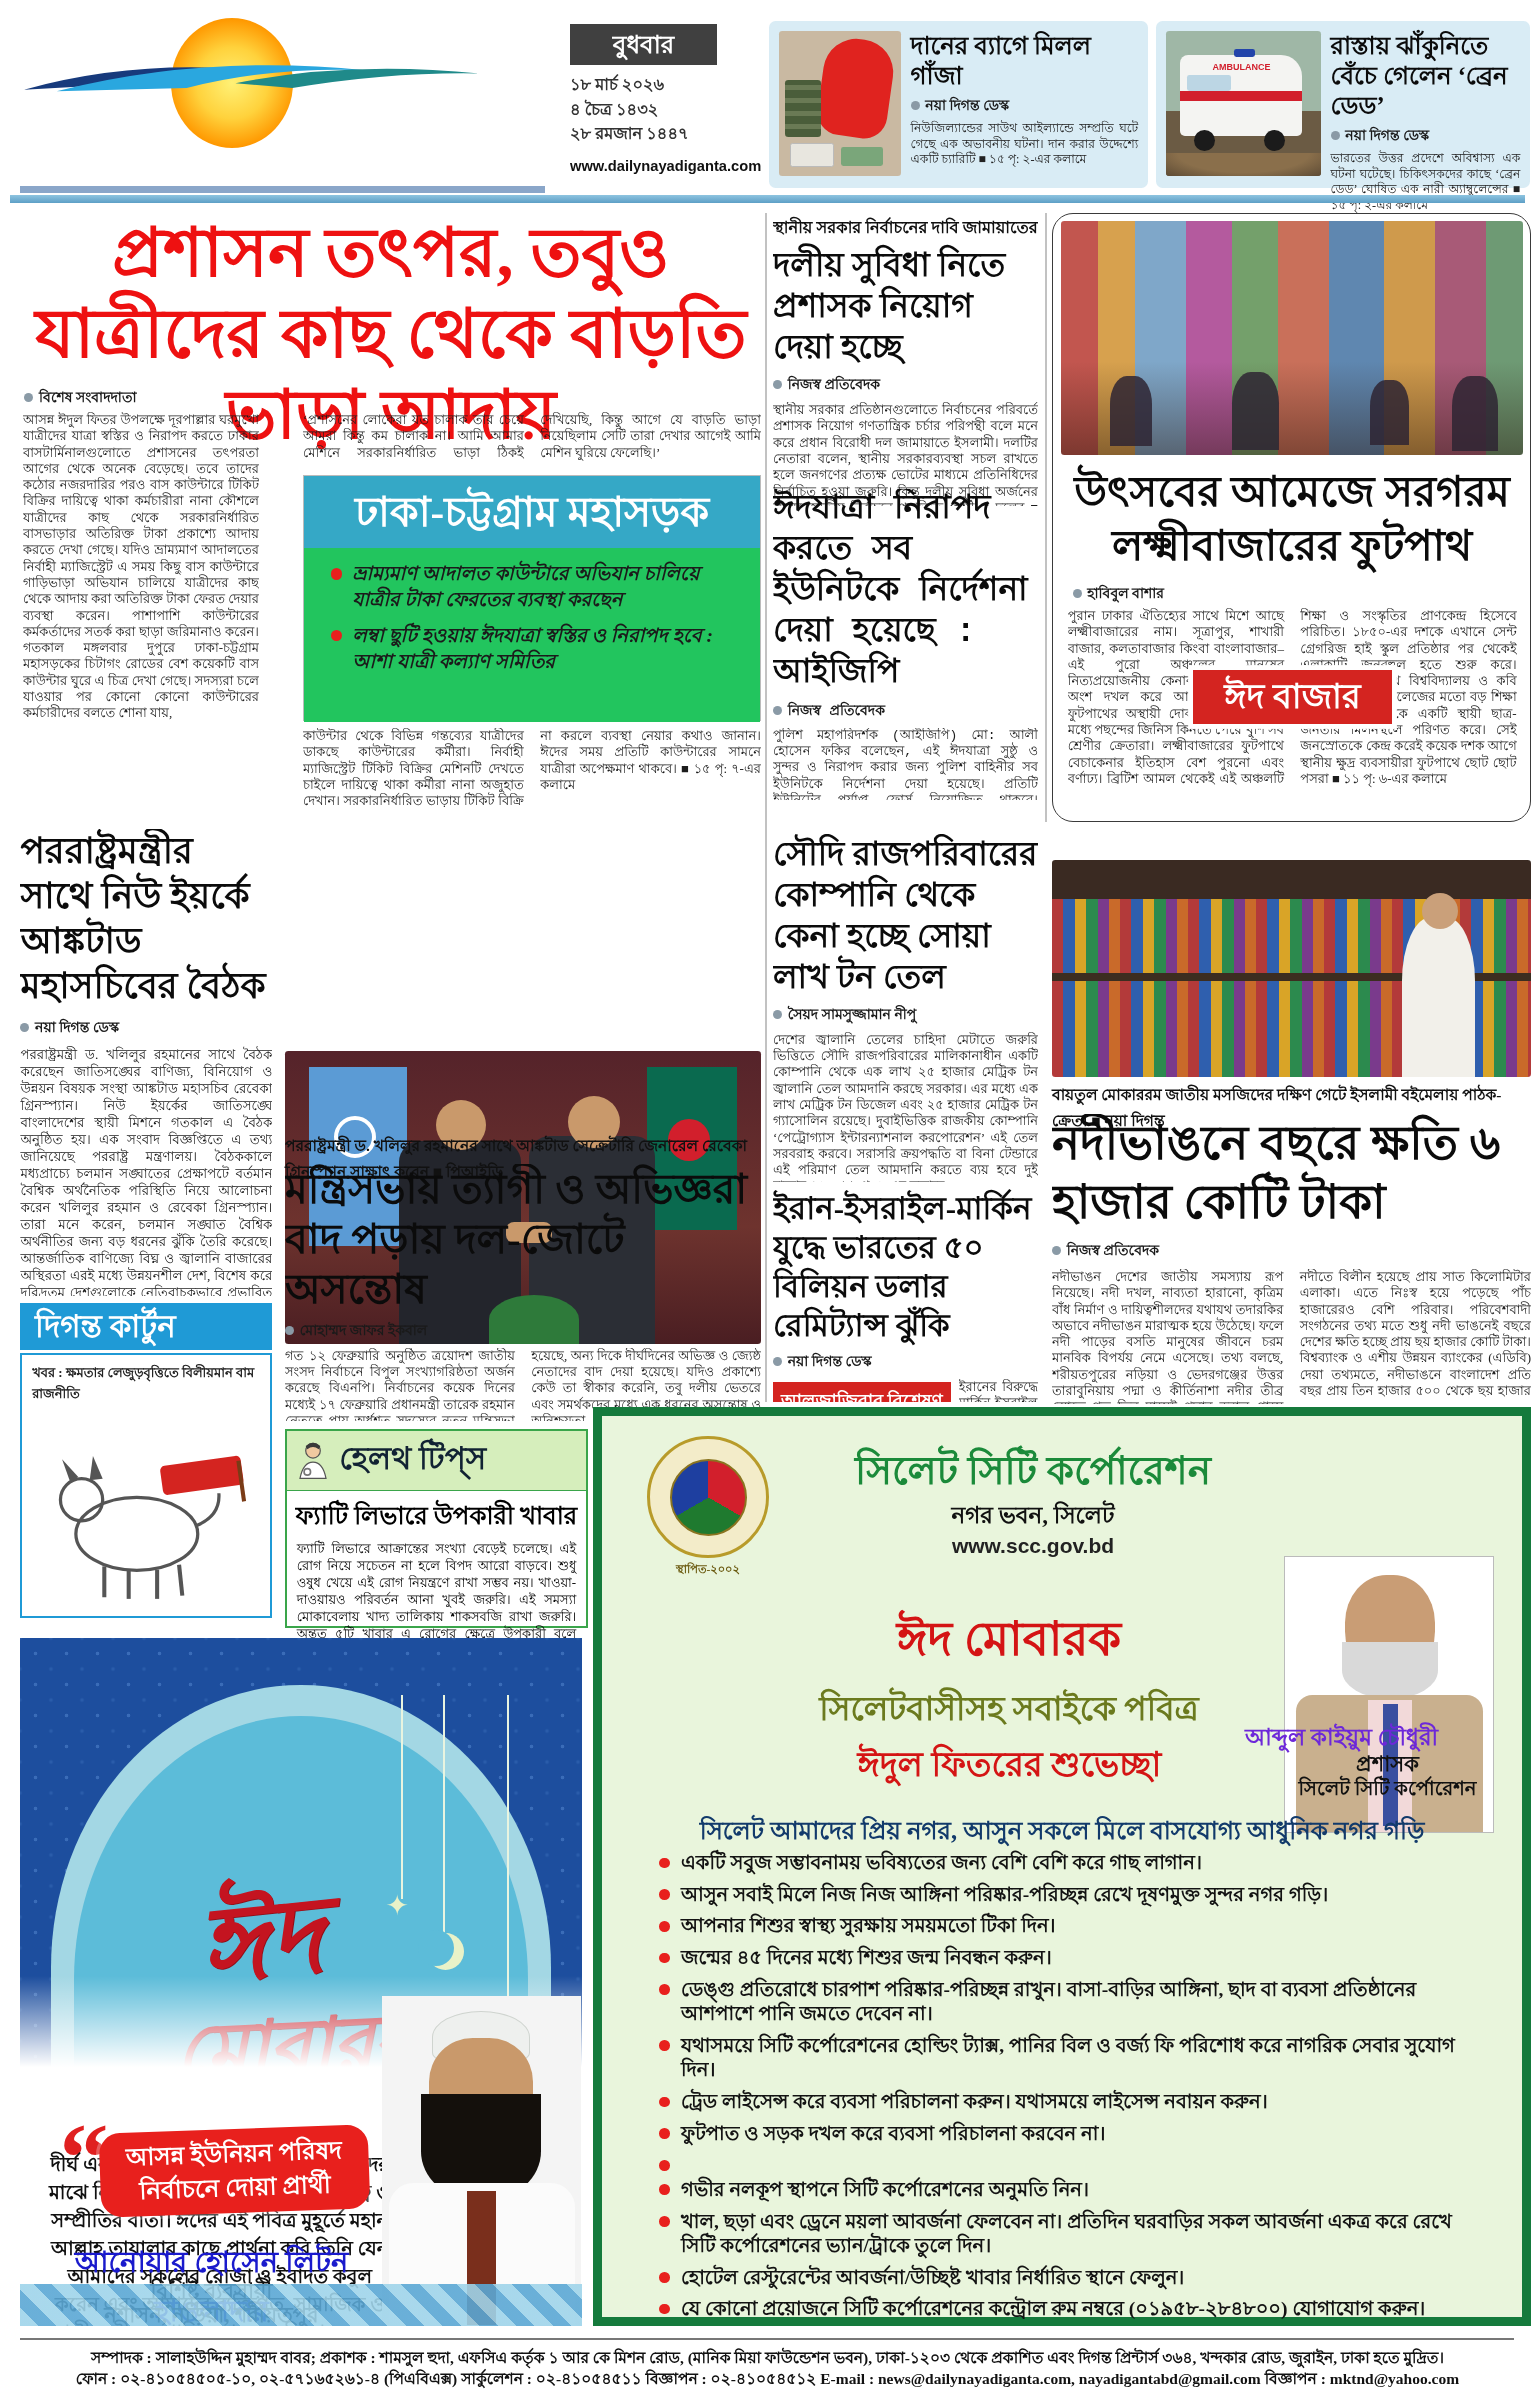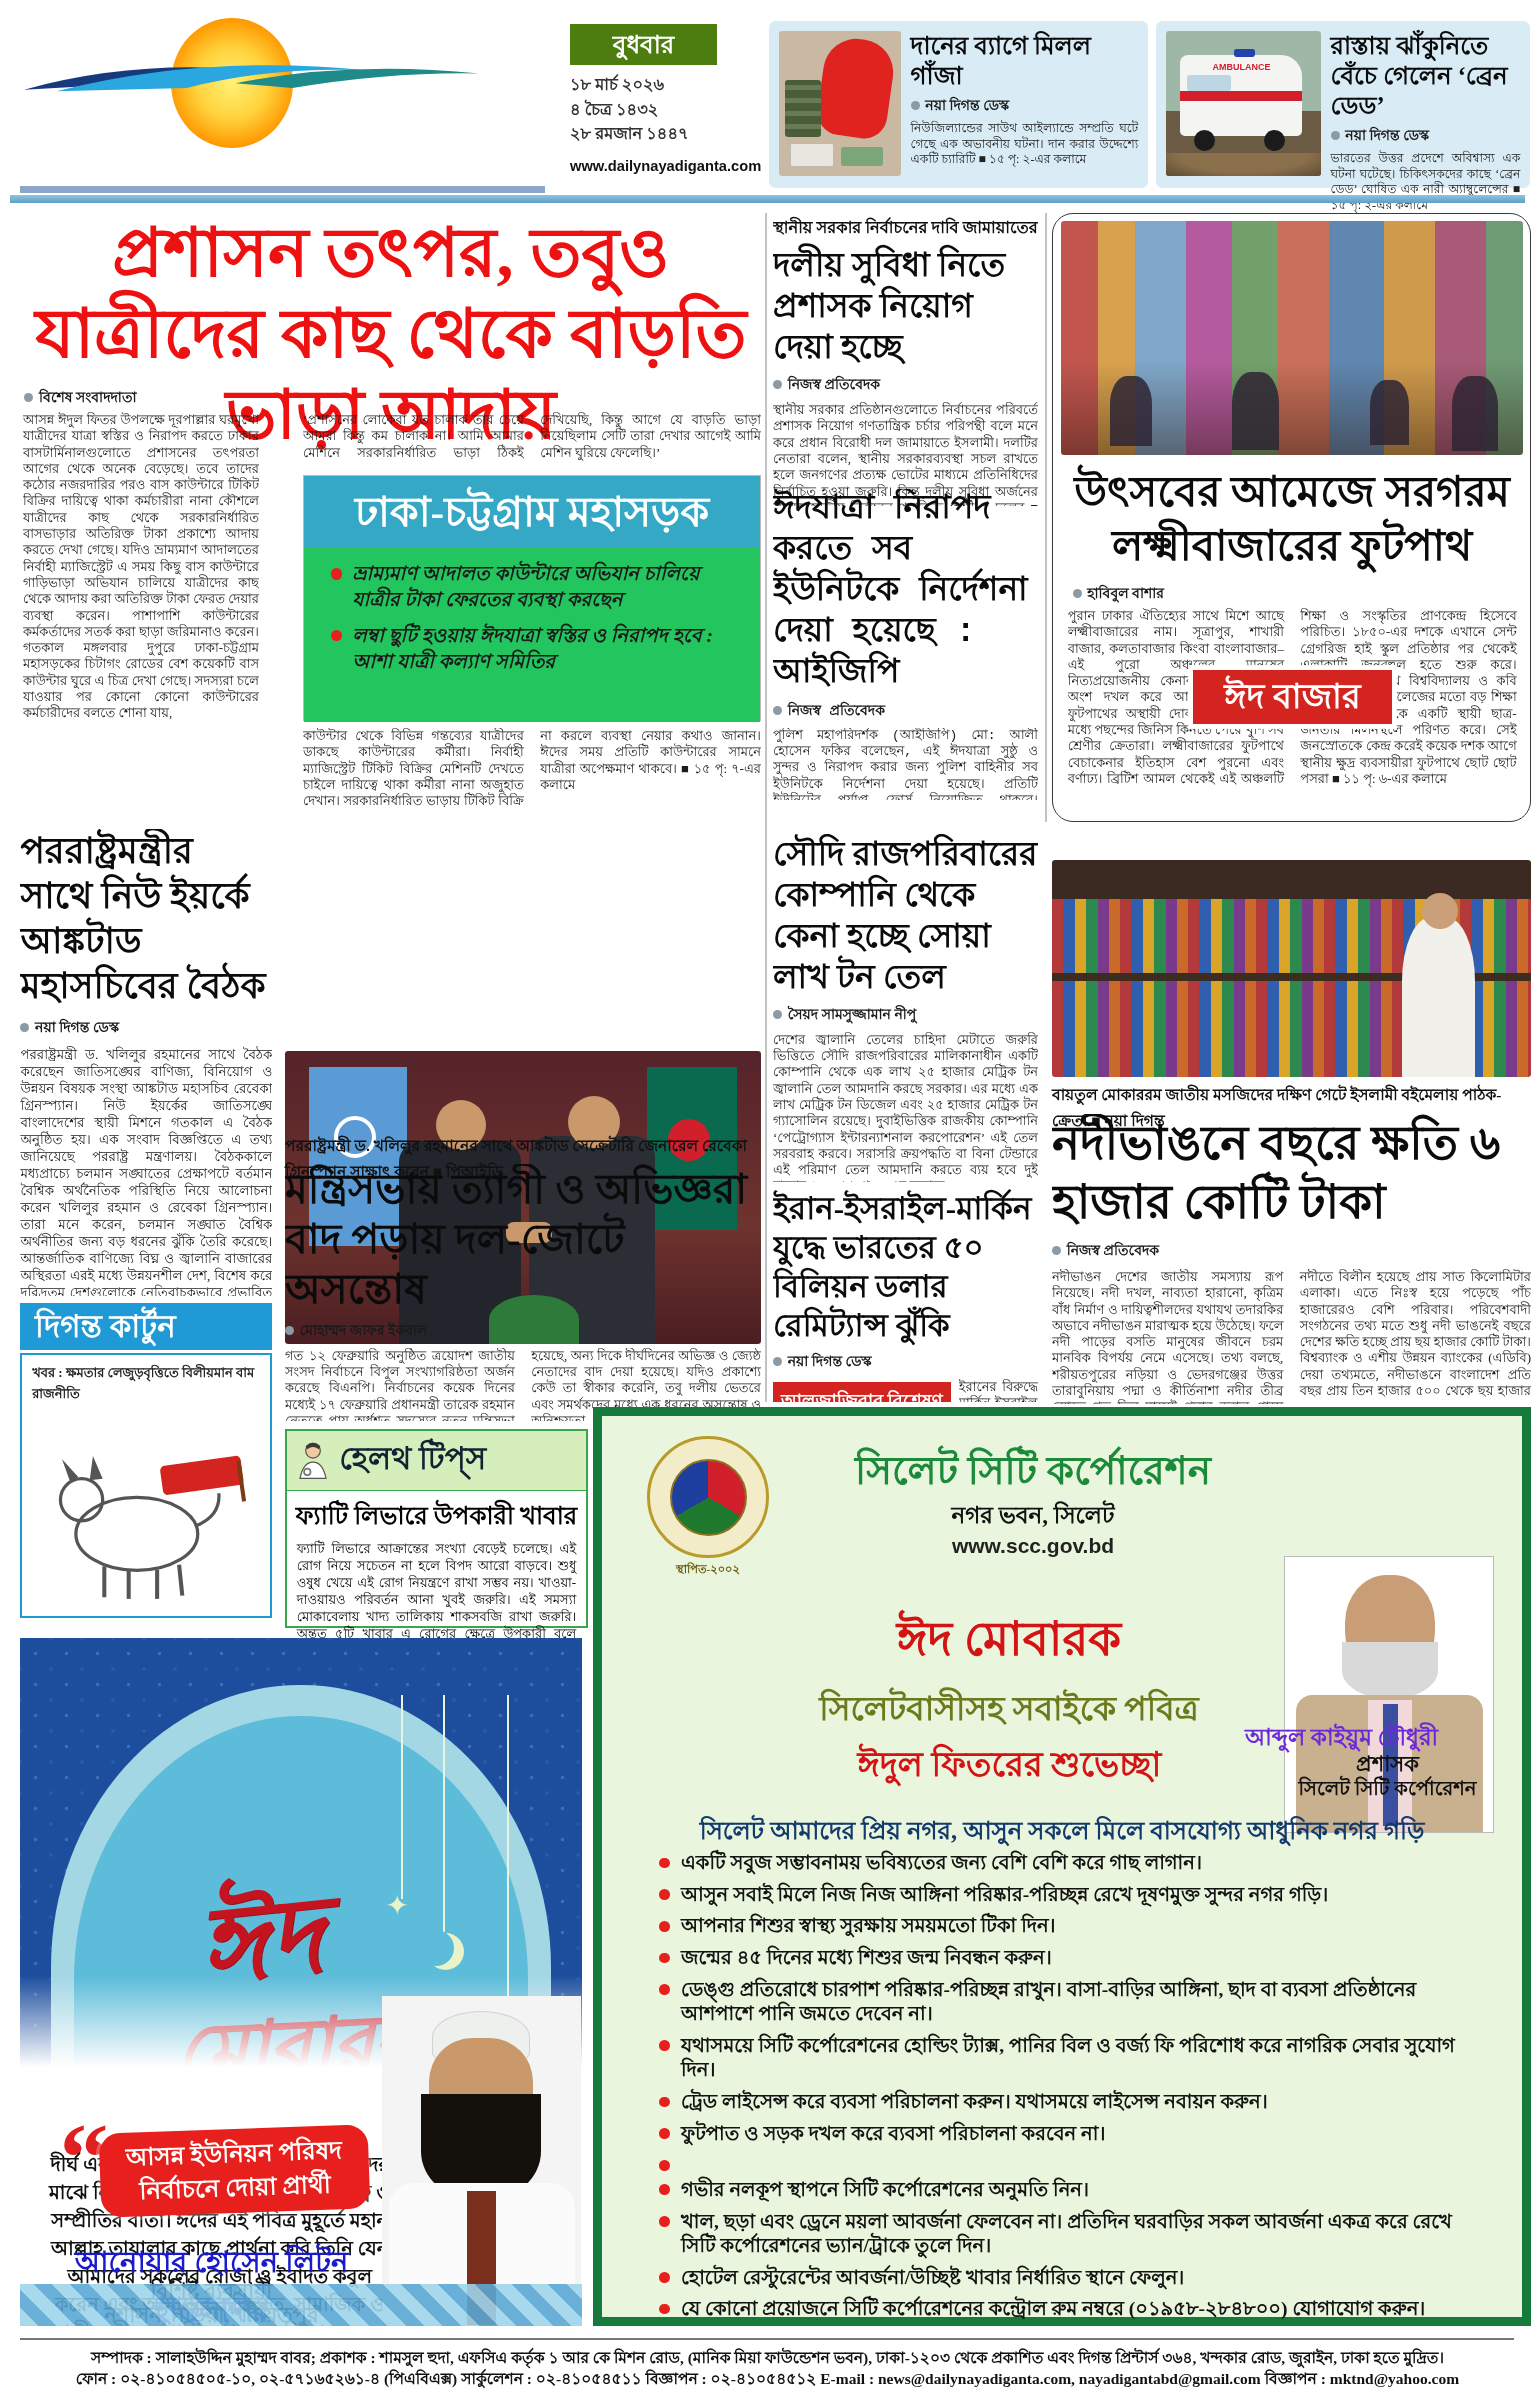--- a/index.html
+++ b/index.html
@@ -11,21 +11,21 @@
   .byline { font-size:14px; font-weight:bold; color:#1a1a1a; }
   .byline .dot { display:inline-block; width:9px; height:9px; border-radius:50%; background:#8a9aa6; margin-right:5.7px; }
   .body-text { font-size:13px; line-height:16.3px; color:#1c1c1c; text-align:justify; overflow:hidden; }
   .cols2 { column-count:2; column-gap:16.3px; }
 
   
   #mast-title { font-size:96px; font-weight:900; color:#0c0c0c; letter-spacing:1.6px; line-height:1; }
   #mast-sun { width:122px; height:130px; border-radius:50%;
     background:radial-gradient(circle, #fff176 0%, #ffd23c 40%, #ff9800 72%, rgba(255,152,0,0) 100%); }
   #mast-rule { background:#8aa6c9; }
-  #datebox-day { background:#4d7c0f; color:#fff; font-size:24.4px; font-weight:bold; text-align:center; line-height:41px; }
+  #datebox-day { background:#404040; color:#fff; font-size:24.4px; font-weight:bold; text-align:center; line-height:41px; }
   .date-line { font-size:16.3px; color:#333; line-height:24.4px; font-weight:bold; }
   #site-url { font-size:14.7px; font-weight:bold; color:#111; font-family:"Liberation Sans","DejaVu Sans",sans-serif; }
 
   .brief { background:#d9ecf5; border-radius:6.5px; padding:9.8px; display:flex; gap:9.8px; }
   .brief-img { flex:0 0 122px; height:145px; border-radius:3.3px; position:relative; overflow:hidden; }
   .brief-title { font-size:24.4px; line-height:30px; font-weight:900; color:#0b0b0b; }
   .brief-body { font-size:12.2px; line-height:15.5px; color:#222; text-align:justify; margin-top:3.3px; }
   #header-divider { background:linear-gradient(180deg,#8ec4e0,#5d9fc6); }
 
   

